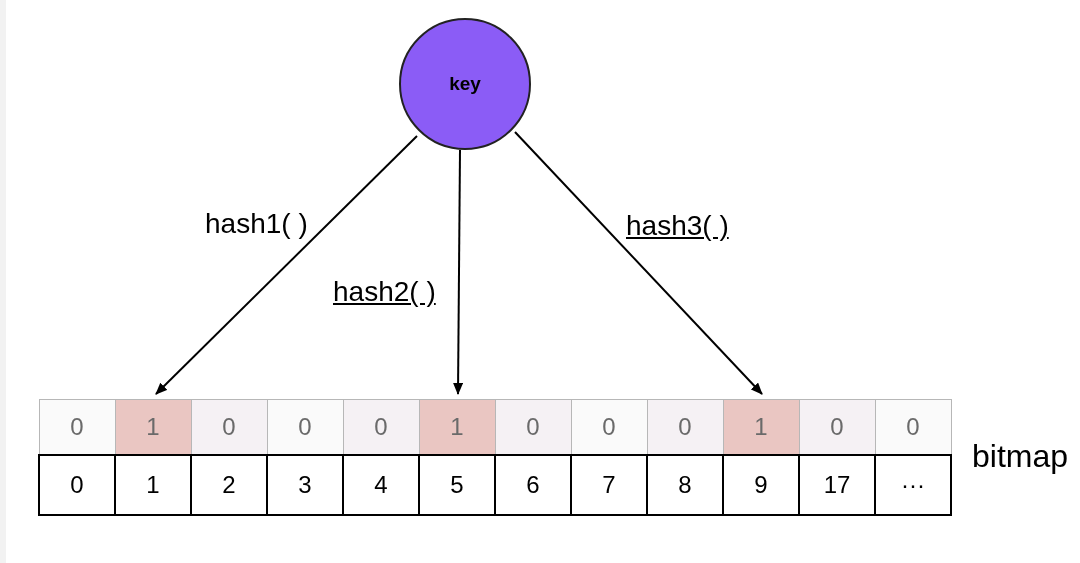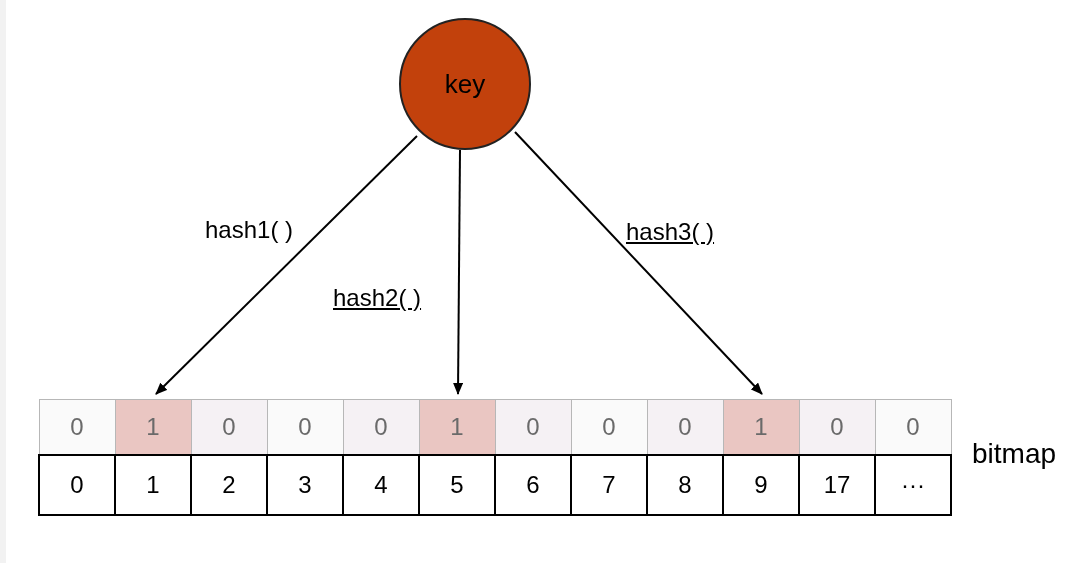--- a/index.html
+++ b/index.html
@@ -22,34 +22,33 @@
     position: absolute;
     left: 0; top: 0;
     width: 6px; height: 563px;
     background: #f2f2f2;
   }
   .key-circle {
     position: absolute;
     left: 399px; top: 18px;
     width: 132px; height: 132px;
     border-radius: 50%;
-    background: #c2410c;
+    background: #8b5cf6;
     border: 2px solid #222;
     display: flex;
     align-items: center;
     justify-content: center;
-    font-size: 26px;
-    font-weight: 400;
+    font-size: 19px;
+    font-weight: 700;
     color: #000;
   }
   .hash-label {
     position: absolute;
-    font-size: 24px;
+    font-size: 28px;
     color: #000;
-    margin-top: 8px;
   }
   .arrows {
     position: absolute;
     left: 0; top: 0;
     pointer-events: none;
   }
   .table-wrap {
     position: absolute;
     left: 38px;
     top: 399px;
@@ -78,21 +77,21 @@
   tr.idx td {
     border: 2px solid #000;
     background: #fff;
     color: #000;
     height: 60px;
   }
   .bitmap-label {
     position: absolute;
     left: 972px;
     top: 438px;
-    font-size: 28px;
+    font-size: 32px;
     color: #000;
   }
 </style>
 </head>
 <body>
 
 <div class="canvas">
   <div class="left-bar"></div>
 
   <div class="key-circle">

